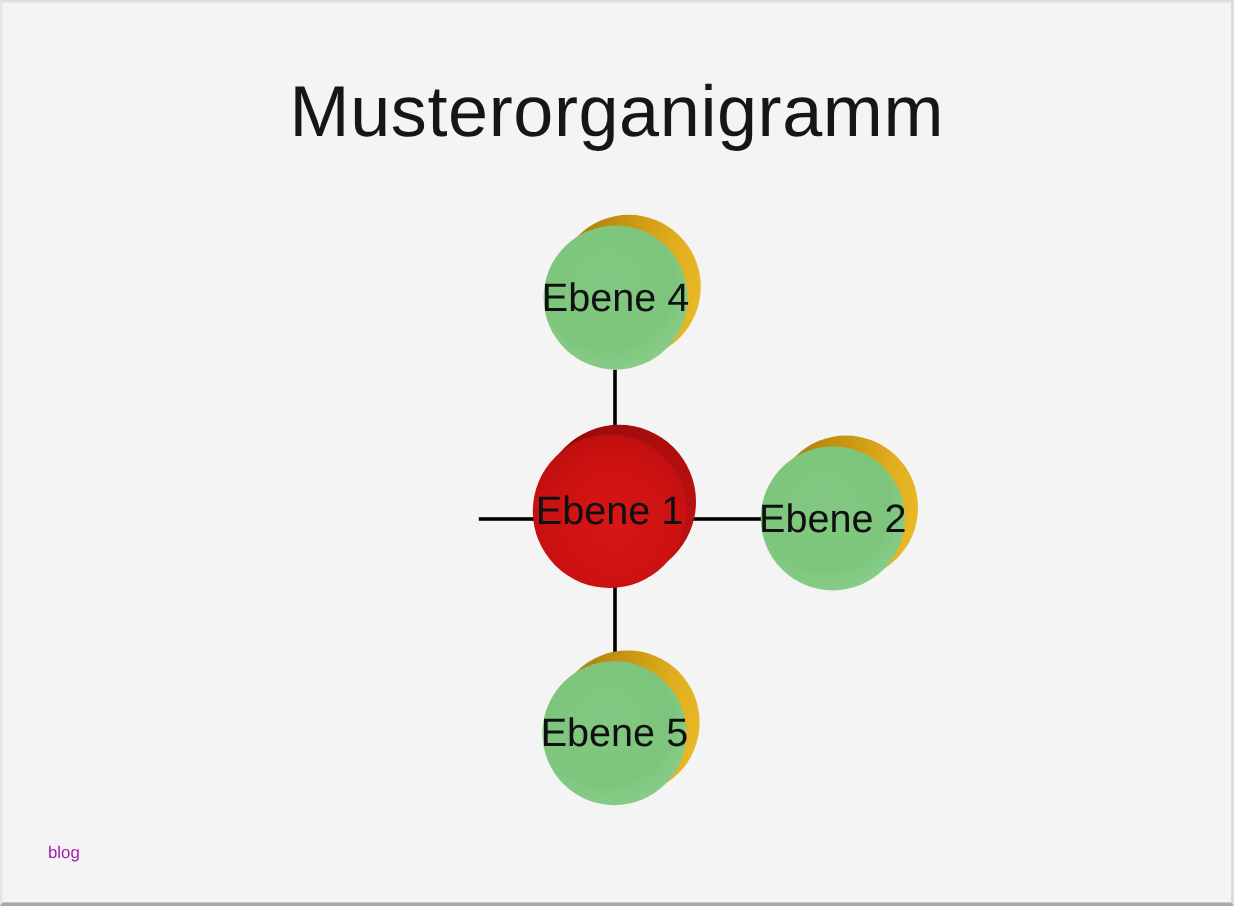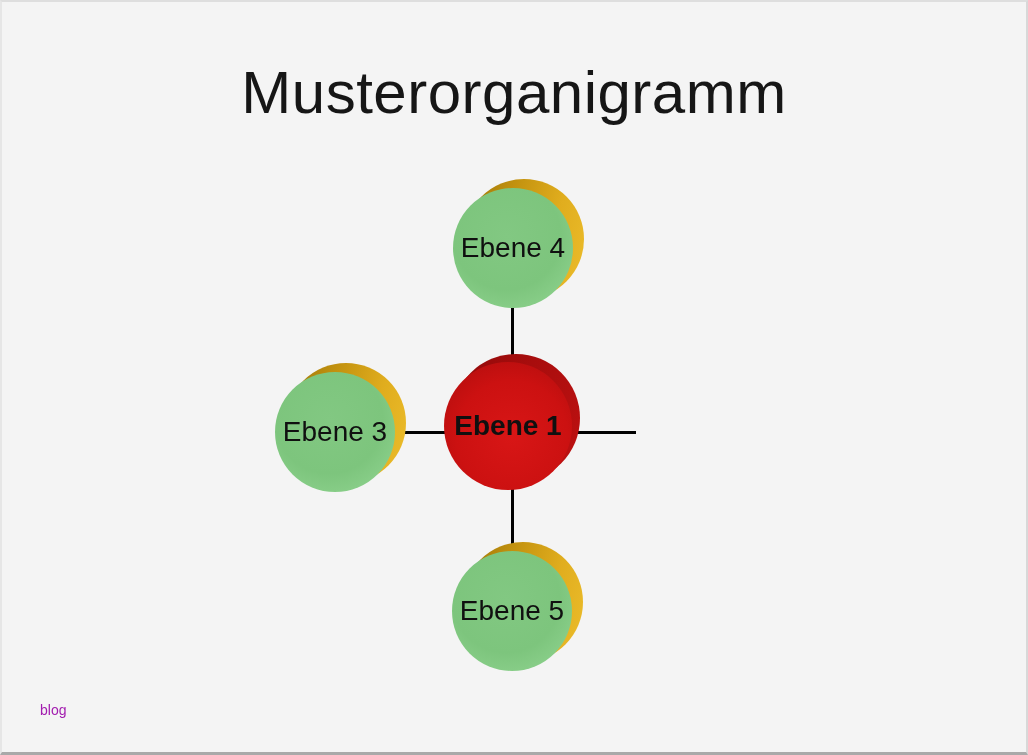--- a/index.html
+++ b/index.html
@@ -43,35 +43,35 @@
   .node .face{
     position:absolute;
     width:100%;
     height:100%;
     border-radius:50%;
     display:flex;
     align-items:center;
     justify-content:center;
   }
   .node-label{
-    font-size:28px;
+    font-size:33px;
     color:#101010;
     white-space:nowrap;
   }
   
   .node.green{ width:120px; height:120px; }
   .node.green .shadow{
     left:11px; top:-9px;
     background:linear-gradient(105deg,#9c7608 0%,#c3920f 35%,#e0ad1e 68%,#ecbd2b 100%);
   }
   .node.green .face{
     background:radial-gradient(circle at 45% 40%, #82c882 0%, #7dc57d 55%, #8fd38f 90%, #79c079 100%);
   }
   
-  .node.red{ width:128px; height:128px;font-weight:bold; }
+  .node.red{ width:128px; height:128px; }
   .node.red .shadow{
     left:8px; top:-8px;
     background:linear-gradient(115deg,#8f0909 0%,#a80d0d 45%,#bf1111 100%);
   }
   .node.red .face{
     background:radial-gradient(circle at 53% 58%, #d81616 0%, #cc1111 55%, #b60e0e 85%, #a40b0b 100%);
   }
   
   .node.pos-top{ left:451px; top:186px; }
   .node.pos-left{ left:273px; top:370px; }
@@ -109,34 +109,34 @@
   <div class="connector conn-h conn-left"></div>
   <div class="connector conn-h conn-right"></div>
 
   <div class="node green pos-top">
     <div class="shadow"></div>
     <div class="face">
       <span class="node-label">Ebene 4</span>
     </div>
   </div>
 
-  <div class="node green pos-left">
-    <div class="shadow"></div>
-    <div class="face">
-      <span class="node-label">Ebene 3</span>
-    </div>
-  </div>
 
   <div class="node red pos-center">
     <div class="shadow"></div>
     <div class="face">
       <span class="node-label">Ebene 1</span>
     </div>
   </div>
 
+  <div class="node green pos-right">
+    <div class="shadow"></div>
+    <div class="face">
+      <span class="node-label">Ebene 2</span>
+    </div>
+  </div>
 
   <div class="node green pos-bottom">
     <div class="shadow"></div>
     <div class="face">
       <span class="node-label">Ebene 5</span>
     </div>
   </div>
 
   <div class="watermark">blog</div>
 

